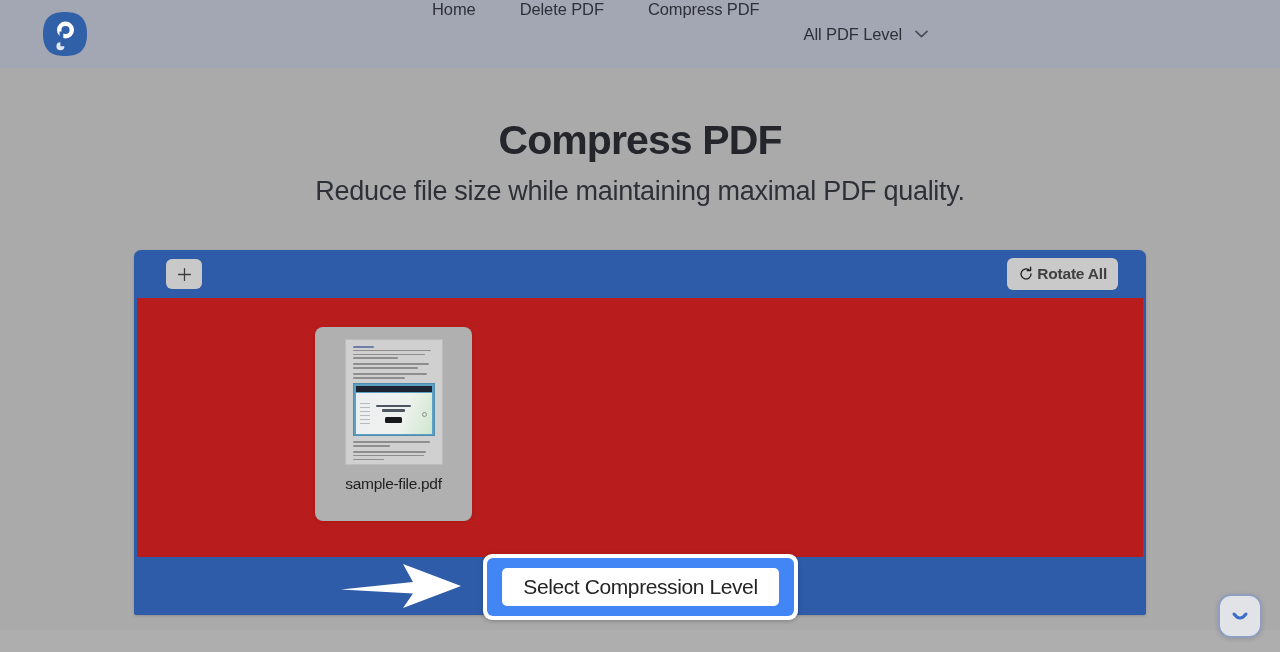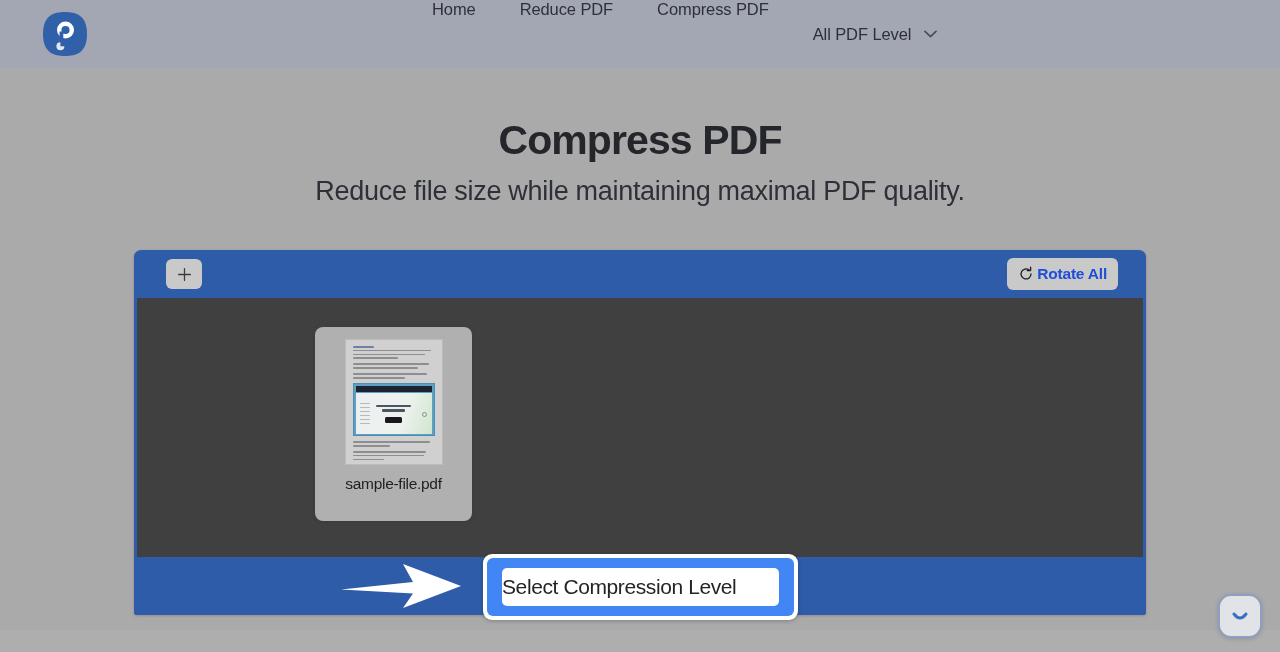--- a/index.html
+++ b/index.html
@@ -137,34 +137,34 @@
     border: none;
     border-radius: 6px;
     height: 32px;
     padding: 0 11px;
     display: flex;
     align-items: center;
     gap: 3px;
     font-family: "Liberation Sans", sans-serif;
     font-size: 15.5px;
     font-weight: 600;
-    color: #1d4ed8;
+    color: #404040;
     cursor: pointer;
     letter-spacing: -0.2px;
   }
   .tool-btn svg { display: block; flex: none; }
 
   
   .file-area {
     position: absolute;
     left: 3px;
     top: 48px;
     width: 1006px;
     height: 259px;
-    background: #404040;
+    background: #b91c1c;
     overflow: hidden;
   }
 
   .file-card {
     position: absolute;
     left: 178px;
     top: 29px;
     width: 157px;
     height: 194px;
     background: #b0b0b0;
@@ -276,20 +276,21 @@
     border: none;
     border-radius: 5px;
     font-family: "Liberation Sans", sans-serif;
     font-size: 21px;
     font-weight: 500;
     color: #242424;
     cursor: pointer;
     letter-spacing: -0.4px;
     display: flex;
     align-items: center;
+    justify-content: center;
   }
 
   
   .chat-widget {
     position: absolute;
     right: 18px;
     bottom: 14px;
     width: 44px;
     height: 44px;
     border-radius: 13px;
@@ -328,21 +329,21 @@
       <circle cx="24.5" cy="20" r="4.1" fill="#3060a8"></circle>
       <path d="M19.4 32.2 A4 4 0 1 0 23.4 36.2 L19.4 36.2 Z" fill="#ffffff" opacity="0.85"></path>
     </svg>
   </div>
 
   <nav class="nav">
     <div class="nav-item">
       <span>Home</span>
     </div>
     <div class="nav-item">
-      <span>Reduce PDF</span>
+      <span>Delete PDF</span>
     </div>
     <div class="nav-item">
       <span>Compress PDF</span>
     </div>
     <div class="nav-item dropdown">
       <span>All PDF Level</span>
       <span class="chevron">
         <svg width="13" height="8" viewBox="0 0 13 8">
           <path d="M1 1.4 L6.5 6.6 L12 1.4" stroke="#4a4d55" stroke-width="1.7" fill="none" stroke-linecap="round" stroke-linejoin="round"></path>
         </svg>

